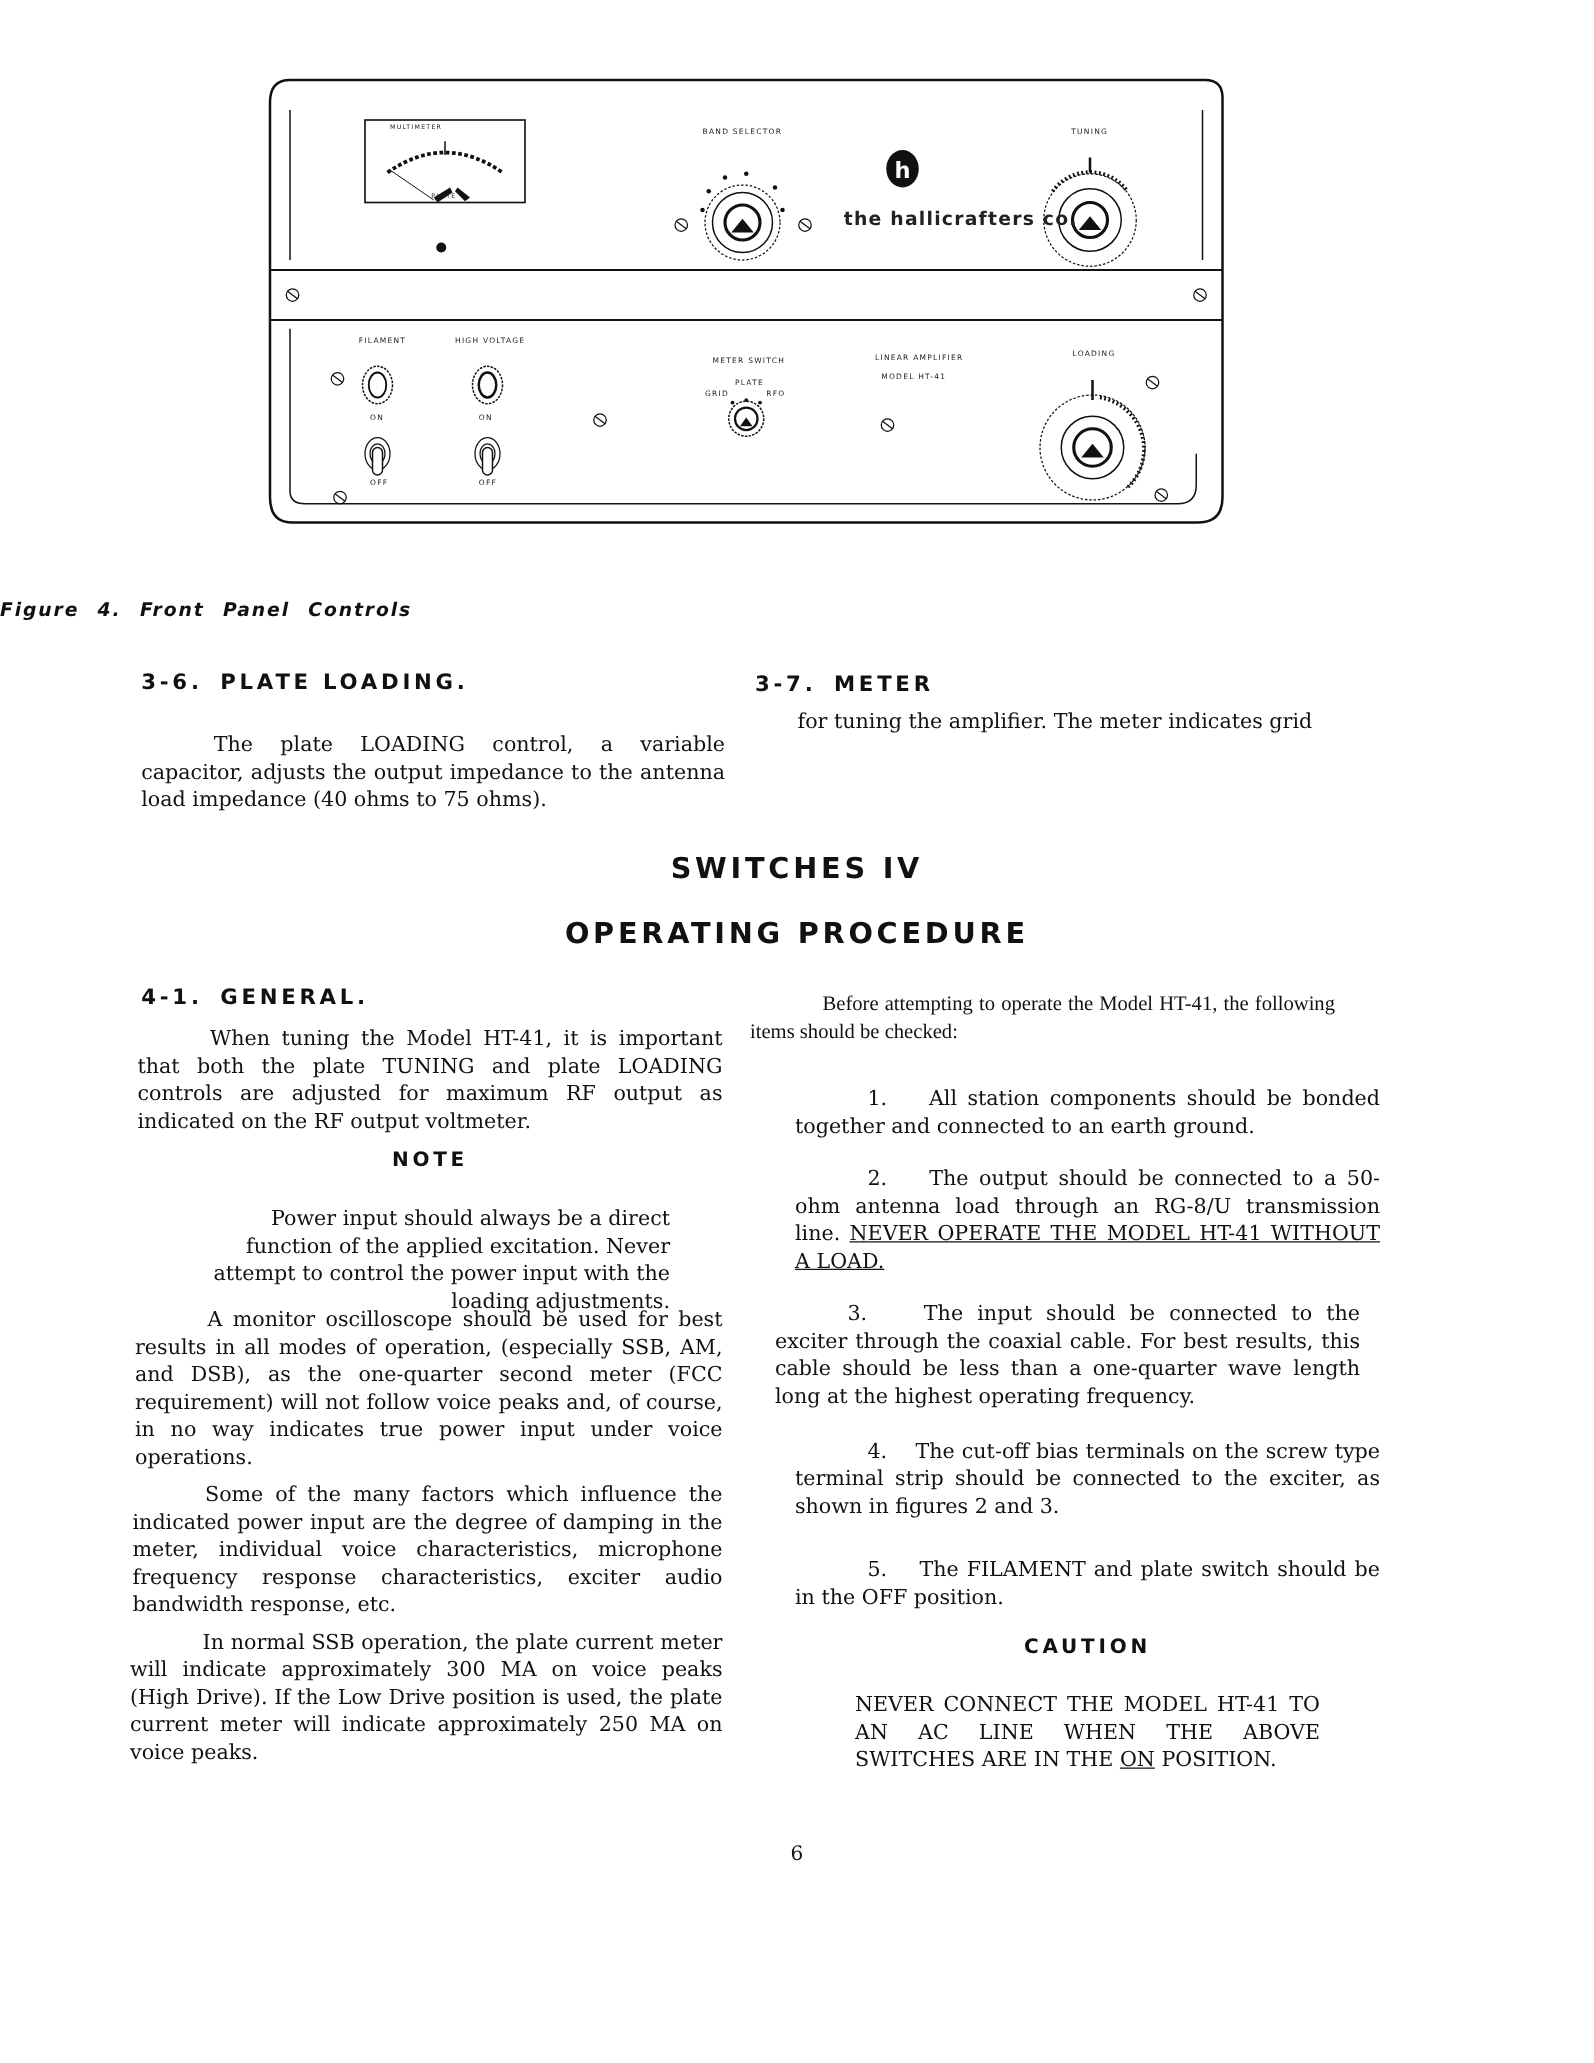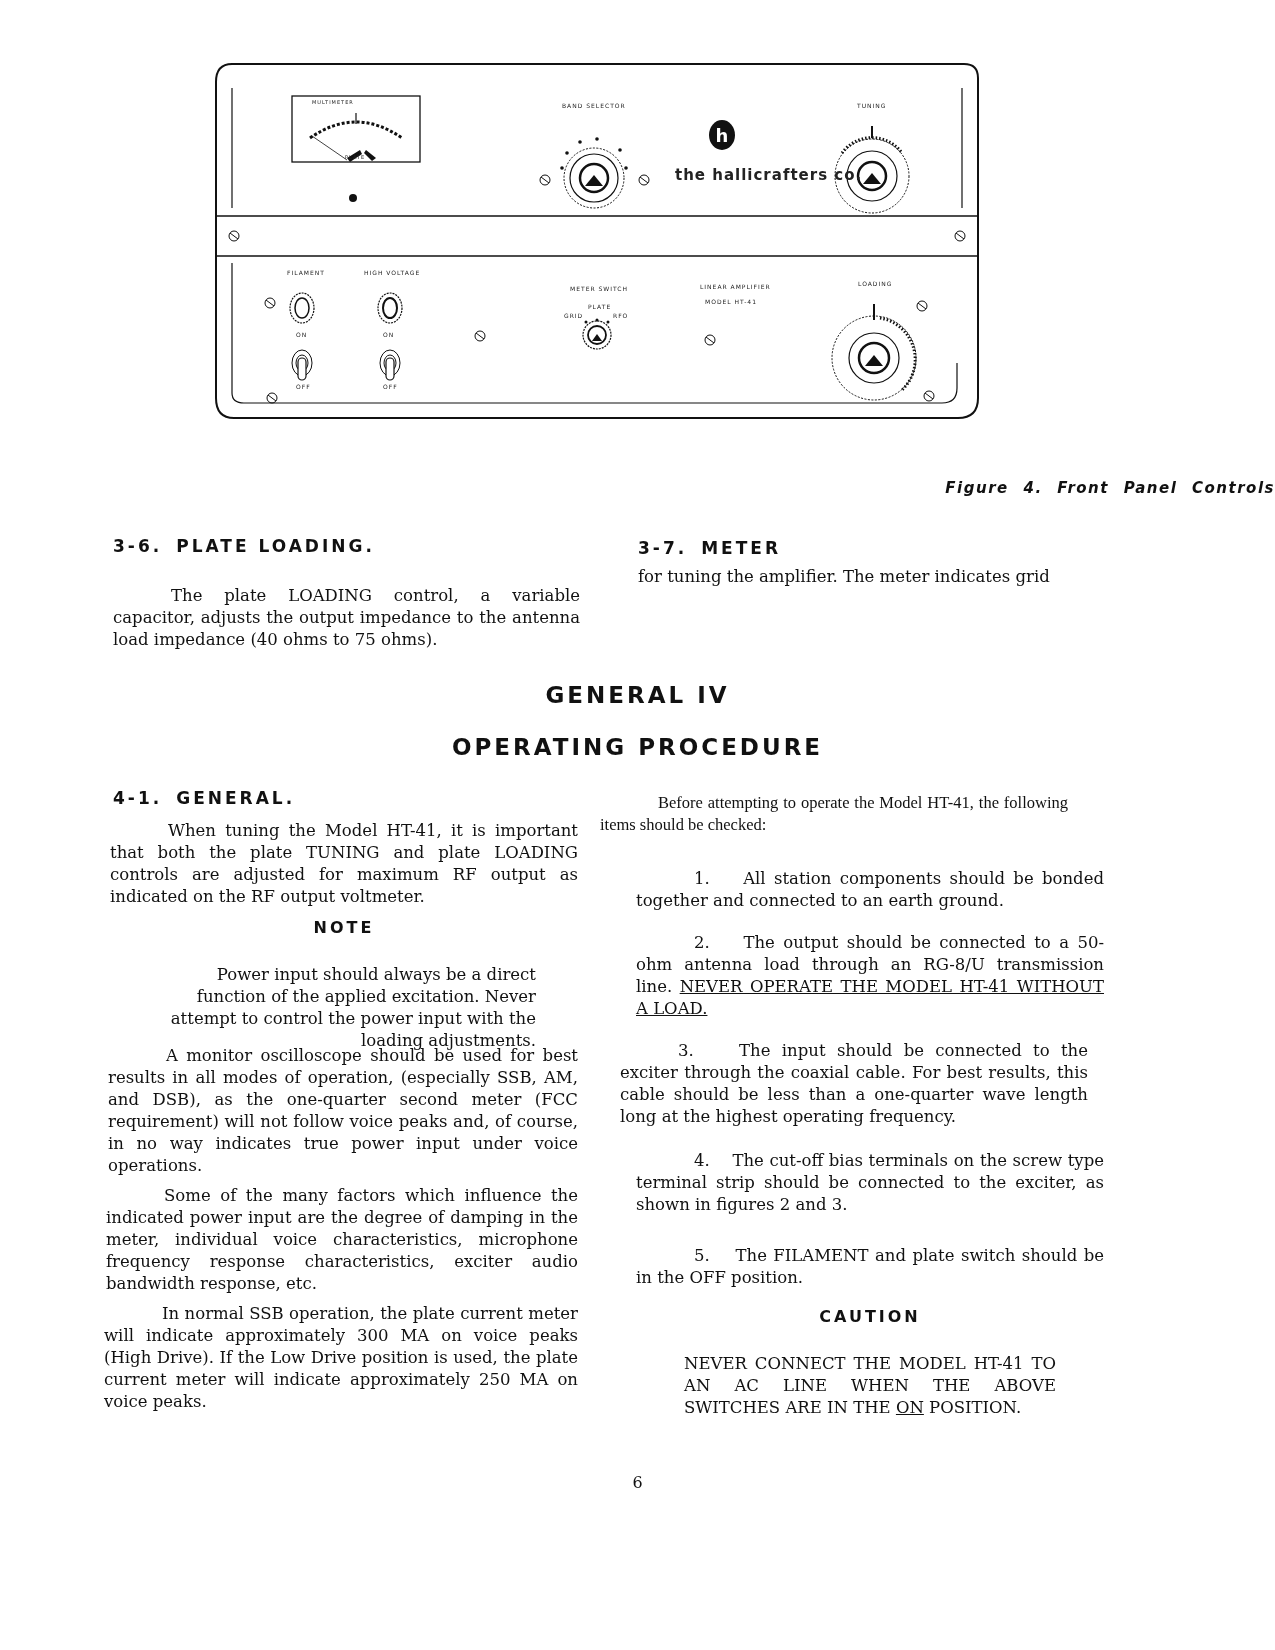--- a/index.html
+++ b/index.html
@@ -2,21 +2,21 @@
 <html><head>
 <meta charset="utf-8">
 <style>
   html, body { margin: 0; padding: 0; background: #ffffff; }
   body { width: 1275px; height: 1650px; position: relative; overflow: hidden; color: #111; }
 
   
   #figure { position: absolute; left: 212px; top: 58px; width: 770px; height: 375px; }
   .panel-label { position: absolute; font-family: "DejaVu Sans", sans-serif; font-size: 6px; letter-spacing: 1px; color: #222; white-space: nowrap; }
 
-  .caption { position: absolute; top: 479px; left: 0; width: 1275px; text-align: right;
+  .caption { position: absolute; top: 479px; left: 0; width: 1275px; text-align: left;
     font-family: "DejaVu Sans", sans-serif; font-style: italic; font-weight: bold; font-size: 15px; letter-spacing: 1.5px; word-spacing: 8px; }
 
   .heading { position: absolute; font-family: "DejaVu Sans", sans-serif; font-weight: bold; font-size: 17px; letter-spacing: 3px; white-space: nowrap; }
   .heading .num { margin-right: 14px; }
 
   .para { position: absolute; font-family: "DejaVu Serif", "Liberation Serif", serif; font-size: 16.5px; line-height: 22px; text-align: justify; }
   .para .ind { display: inline-block; width: 58px; }
 
   .section-title { position: absolute; left: 0; width: 1275px; text-align: center;
     font-family: "DejaVu Sans", sans-serif; font-weight: bold; font-size: 23px; letter-spacing: 3px; }
@@ -164,28 +164,28 @@
 
 <div class="caption">Figure 4.  Front Panel Controls</div>
 
 <div class="heading" style="left:113px;top:536px;">
   <span class="num">3-6.</span><span>PLATE LOADING.</span>
 </div>
 <div class="para" style="left:113px;top:585px;width:467px;">
   <span class="ind"></span><span>The plate LOADING control, a variable capacitor, adjusts the output impedance to the antenna load impedance (40 ohms to 75 ohms).</span>
 </div>
 
-<div class="heading" style="left:638px;top:538px;">
+<div class="heading" style="left:604px;top:538px;">
   <span class="num">3-7.</span><span>METER</span>
 </div>
 <div class="para clip" style="left:638px;top:566px;width:637px;text-align:left;">
   <div>for tuning the amplifier. The meter indicates grid</div>
 </div>
 
-<div class="section-title" style="top:682px;">GENERAL IV</div>
+<div class="section-title" style="top:682px;">SWITCHES IV</div>
 <div class="section-title" style="top:734px;">OPERATING PROCEDURE</div>
 
 <div class="heading" style="left:113px;top:788px;text-align:right;">
   <span class="num">4-1.</span><span>GENERAL.</span>
 </div>
 <div class="para" style="left:110px;top:820px;width:468px;">
   <span class="ind"></span><span>When tuning the Model HT-41, it is important that both the plate TUNING and plate LOADING controls are adjusted for maximum RF output as indicated on the RF output voltmeter.</span>
 </div>
 <div class="subhead" style="left:110px;width:468px;top:918px;">NOTE</div>
 <div class="para" style="left:166px;top:964px;width:370px;text-align:right;">Power input should always be a direct function of the applied excitation. Never attempt to control the power input with the loading adjustments.</div>

